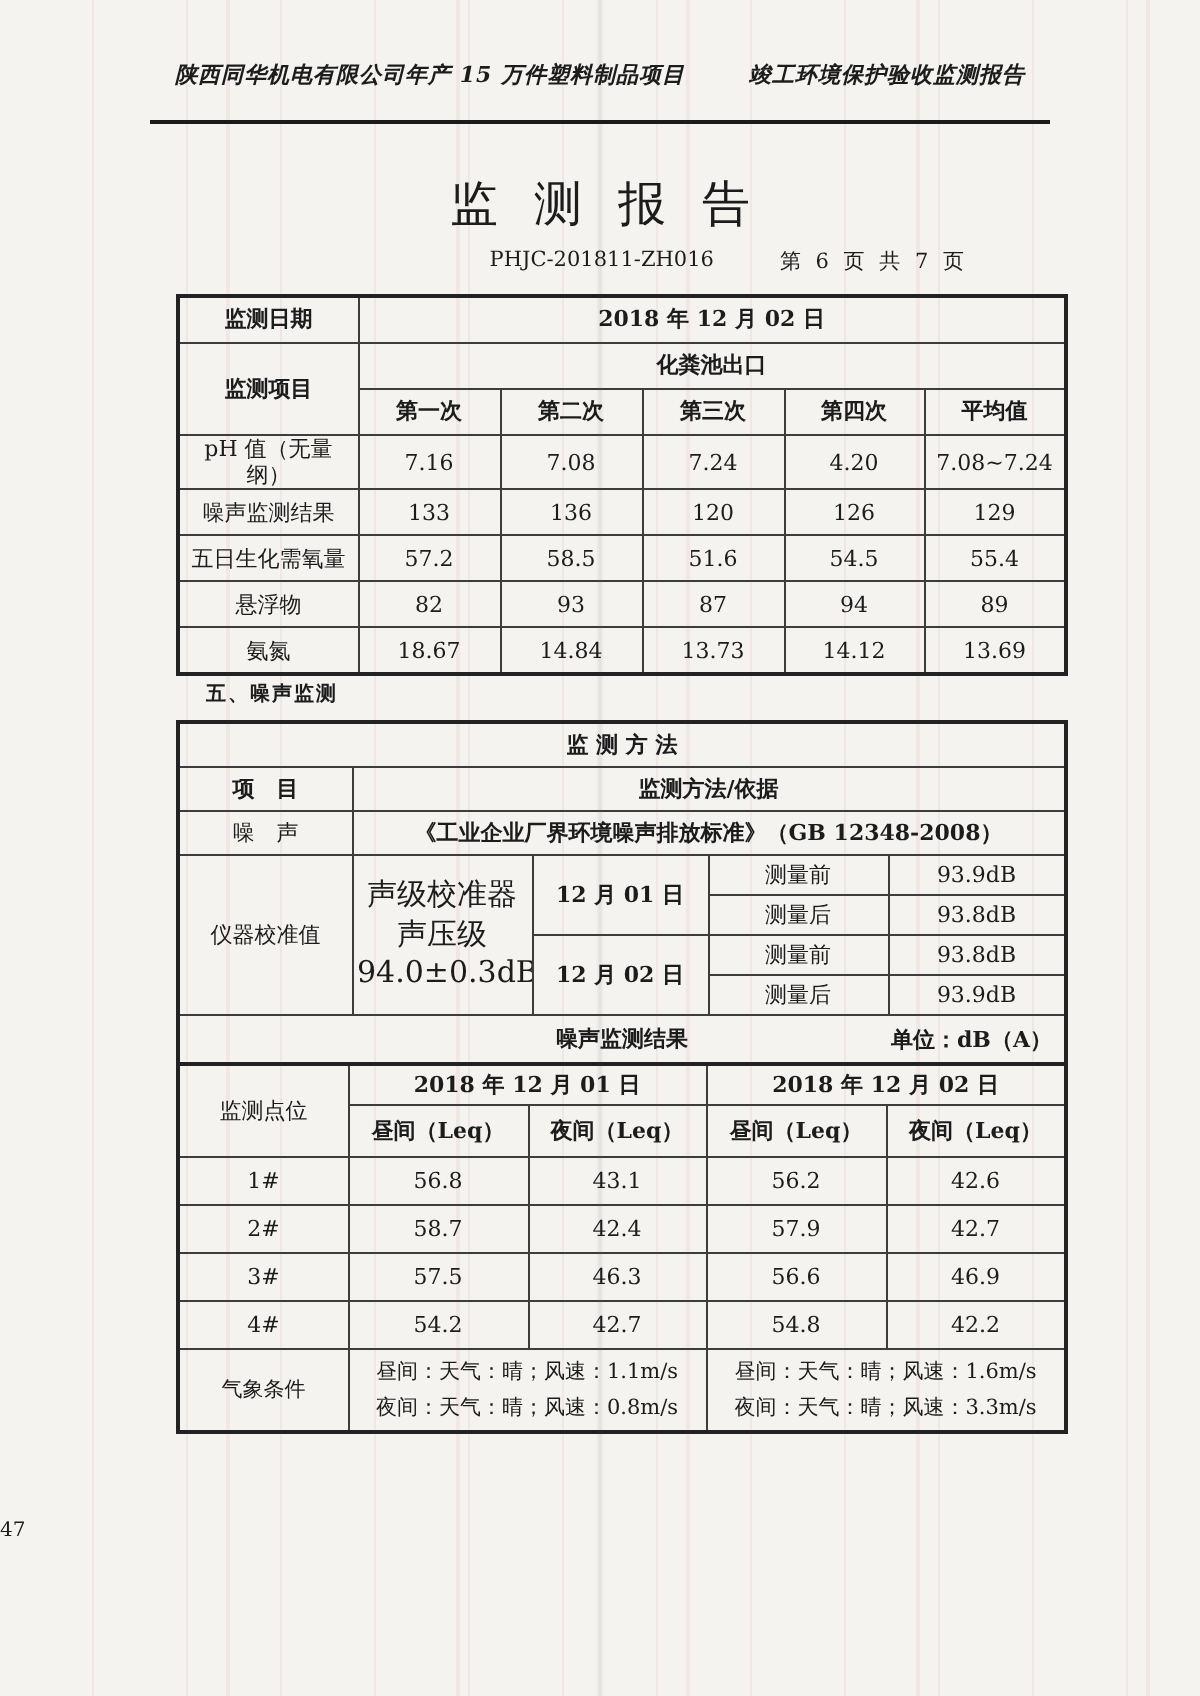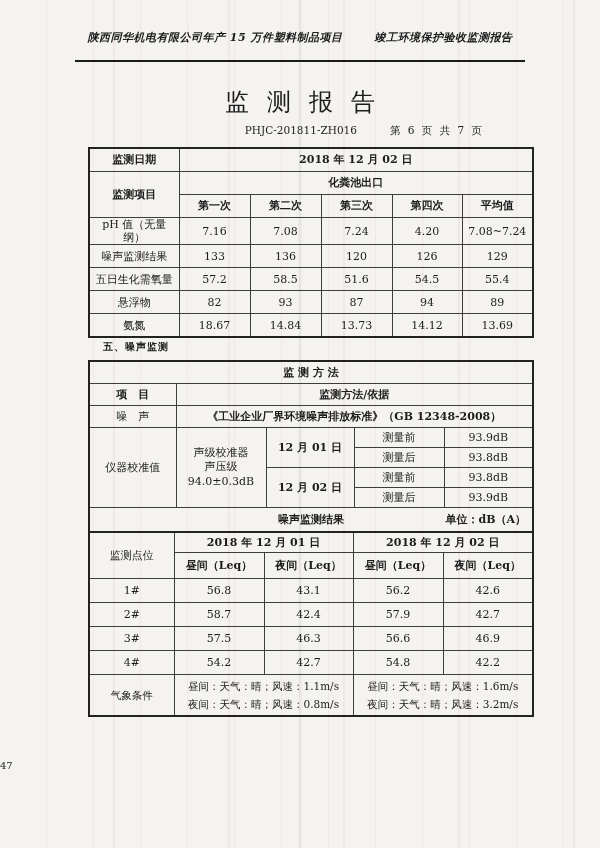--- a/index.html
+++ b/index.html
@@ -44,21 +44,21 @@
   .t2a .rh td{height:21px;}
   .t2a .rc td{height:19px;}
   .t2a .rr td{height:23px;}
   .res-cell{position:relative;}
   .res-cell .unit{position:absolute;right:6px;top:50%;transform:translateY(-50%);}
   .t2b .rdate td{height:19px;}
   .t2b .rsub td{height:25px;}
   .t2b .rdata td{height:23px;}
   .t2b .rweather td{height:40px;font-size:10.5px;}
   .weather-line{display:block;line-height:18px;white-space:nowrap;}
-  .cal-info{line-height:1.3;font-size:11px;}
+  .cal-info{line-height:1.3;font-size:15px;}
   .cal-info span{display:block;}
   .page-number{position:absolute;top:760px;left:0;right:0;text-align:left;font-size:10px;}
 </style>
 </head>
 <body>
 
 <div class="page">
 
   <div class="doc-header">
     <span>陕西同华机电有限公司年产 15 万件塑料制品项目</span>
@@ -248,21 +248,21 @@
         <td>42.2</td>
       </tr>
       <tr class="rweather">
         <td>气象条件</td>
         <td colspan="2">
           <span class="weather-line">昼间：天气：晴；风速：1.1m/s</span>
           <span class="weather-line">夜间：天气：晴；风速：0.8m/s</span>
         </td>
         <td colspan="2">
           <span class="weather-line">昼间：天气：晴；风速：1.6m/s</span>
-          <span class="weather-line">夜间：天气：晴；风速：3.2m/s</span>
+          <span class="weather-line">夜间：天气：晴；风速：3.3m/s</span>
         </td>
       </tr>
     </tbody>
       </table>
   </div>
 
   <div class="page-number">47</div>
 
 </div>
 

